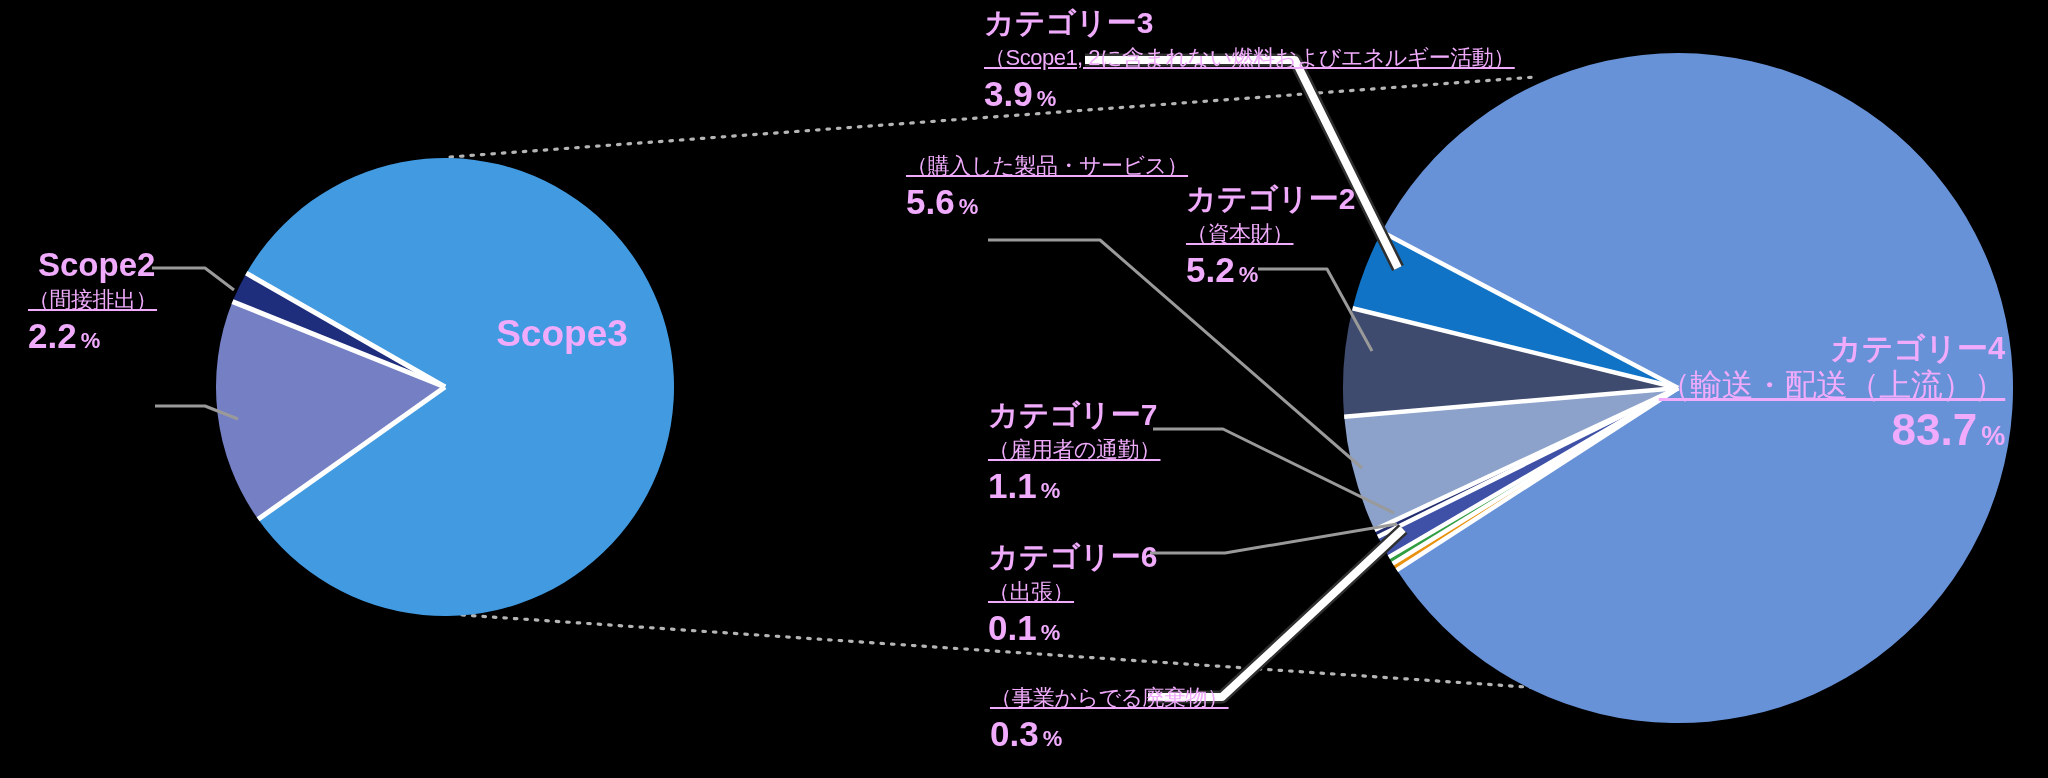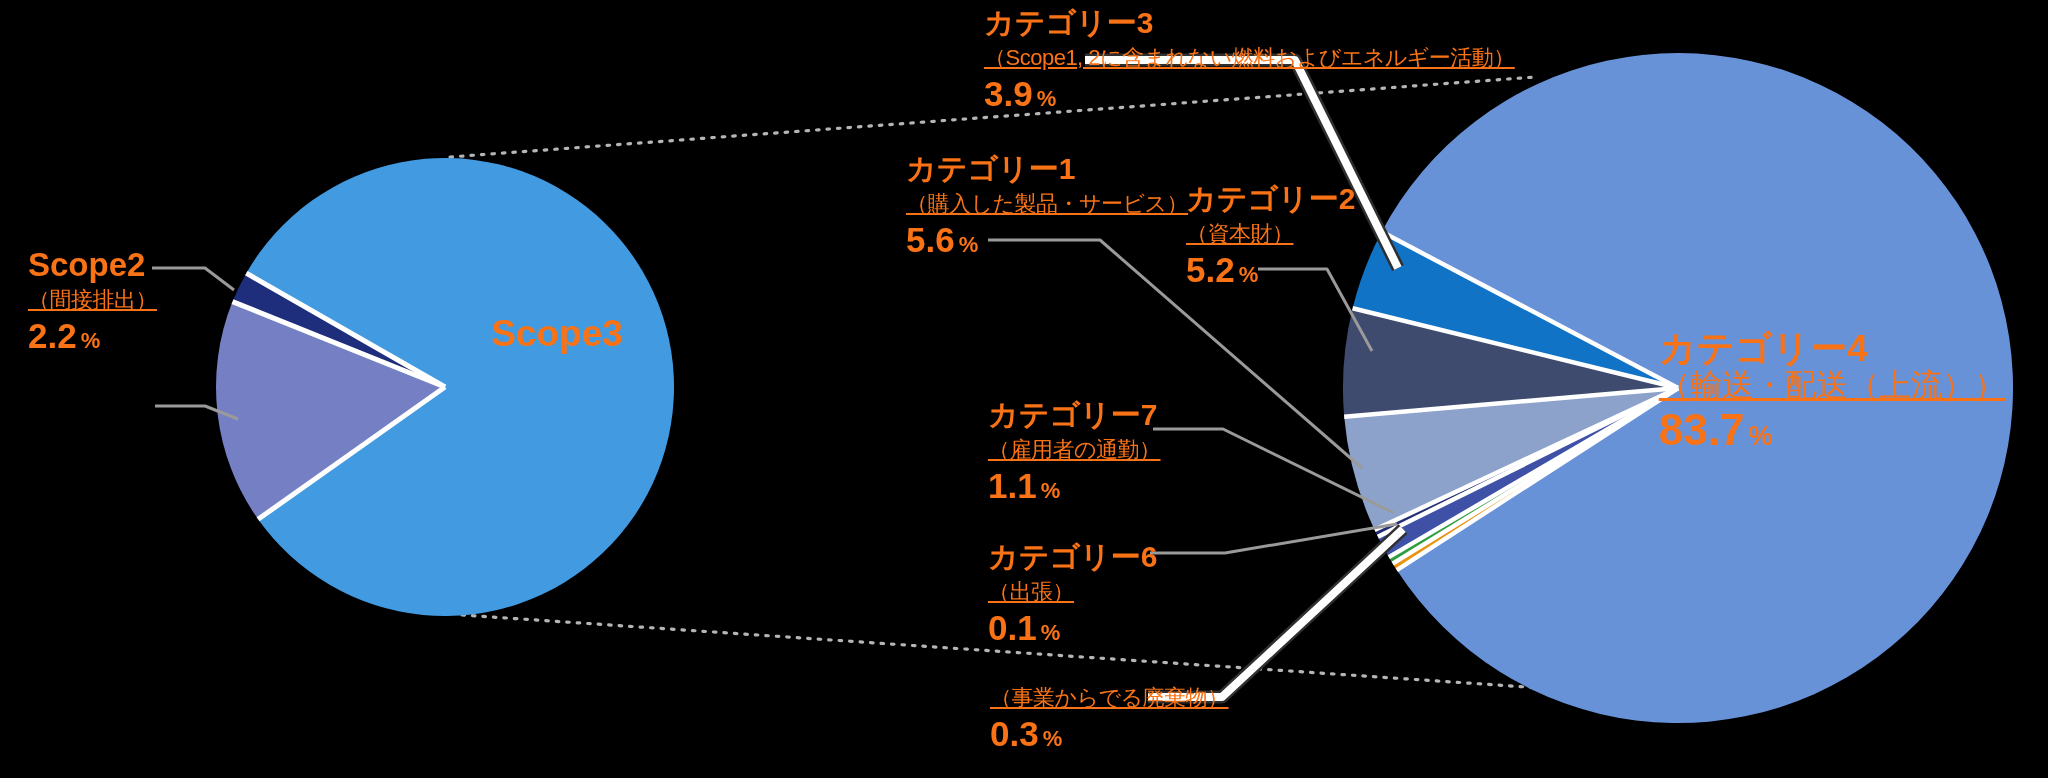--- a/index.html
+++ b/index.html
@@ -1,28 +1,28 @@
 <!DOCTYPE html>
 <html><head>
 <meta charset="utf-8">
 <style>
   html,body{margin:0;padding:0;background:#000;}
   #stage{
     position:relative;width:2048px;height:778px;background:#000;overflow:hidden;
     font-family:"Liberation Sans","DejaVu Sans",sans-serif;
   }
   #chart-svg{position:absolute;left:0;top:0;}
-  .lbl{position:absolute;color:#f97316;white-space:nowrap;}
+  .lbl{position:absolute;color:#f0abfc;white-space:nowrap;}
   .lbl .t{font-weight:bold;font-size:30px;line-height:38px;letter-spacing:0px;}
-  .lbl .t.latin{font-size:33px;}
+  .lbl .t.latin{font-size:33px;margin-left:10px;}
   .lbl .s{font-size:22px;line-height:31px;font-weight:500;letter-spacing:-0.5px;text-decoration:underline;}
   .lbl .v{font-weight:bold;font-size:35px;line-height:42px;}
   .lbl .v .u{font-size:22px;font-weight:bold;margin-left:4px;}
-  .clabel{text-align:left;transform:translateX(-50%);}
-  .clabel .t{font-size:37px;line-height:37px;}
+  .clabel{text-align:right;transform:translateX(-50%);}
+  .clabel .t{font-size:31px;line-height:37px;}
   .clabel .t.latin{font-size:37px;line-height:40px;}
   .clabel .s{font-size:32px;line-height:36px;font-weight:500;}
   .clabel .v{font-size:44px;line-height:54px;}
   .clabel .v .u{font-size:27px;}
   .clabel.scope3 .s{font-size:28px;}
   .clabel.scope3 .v{font-size:50px;}
 </style>
 </head>
 <body>
 
@@ -84,21 +84,20 @@
   </div>
 
 
   <div class="lbl" style="left:984px;top:4px">
     <div class="t">カテゴリー3</div>
     <div class="s">（Scope1, 2に含まれない燃料およびエネルギー活動）</div>
     <div class="v"><span>3.9</span><span class="u">%</span></div>
   </div>
 
   <div class="lbl" style="left:906px;top:150px">
-    <div class="t">カテゴリー1</div>
     <div class="s">（購入した製品・サービス）</div>
     <div class="v"><span>5.6</span><span class="u">%</span></div>
   </div>
 
   <div class="lbl" style="left:1186px;top:180px">
     <div class="t">カテゴリー2</div>
     <div class="s">（資本財）</div>
     <div class="v"><span>5.2</span><span class="u">%</span></div>
   </div>
 

